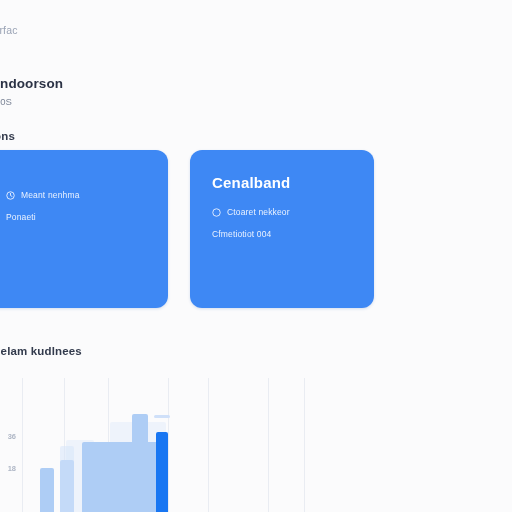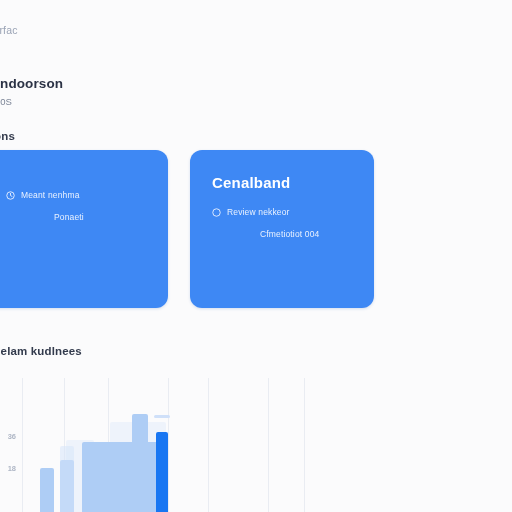--- a/index.html
+++ b/index.html
@@ -121,21 +121,21 @@
     align-items: center;
     gap: 6px;
     margin-top: 16px;
     color: #eaf2ff;
     font-size: 8.5px;
     font-weight: 500;
     letter-spacing: .15px;
     white-space: nowrap;
     filter: blur(0.75px);
   }
-  .card-line.second { margin-top: 12px; margin-left: 48px; }
+  .card-line.second { margin-top: 12px; }
 
   .mini-icon {
     width: 9px;
     height: 9px;
     flex: 0 0 9px;
     display: block;
   }
   .mini-icon svg { display: block; }
 
   
@@ -237,21 +237,21 @@
 
 
     <div class="card">
       <div class="card-title blurred">Cenalband</div>
       <div class="card-line">
         <span class="mini-icon">
           <svg viewBox="0 0 12 12" width="9" height="9">
             <circle cx="6" cy="6" r="5" fill="none" stroke="#eaf2ff" stroke-width="1.2"></circle>
           </svg>
         </span>
-        <span>Review nekkeor</span>
+        <span>Ctoaret nekkeor</span>
       </div>
       <div class="card-line second">
         <span>Cfmetiotiot 004</span>
       </div>
     </div>
 
   </div>
 
   <div class="chart-title">...eelam kudlnees</div>
 

